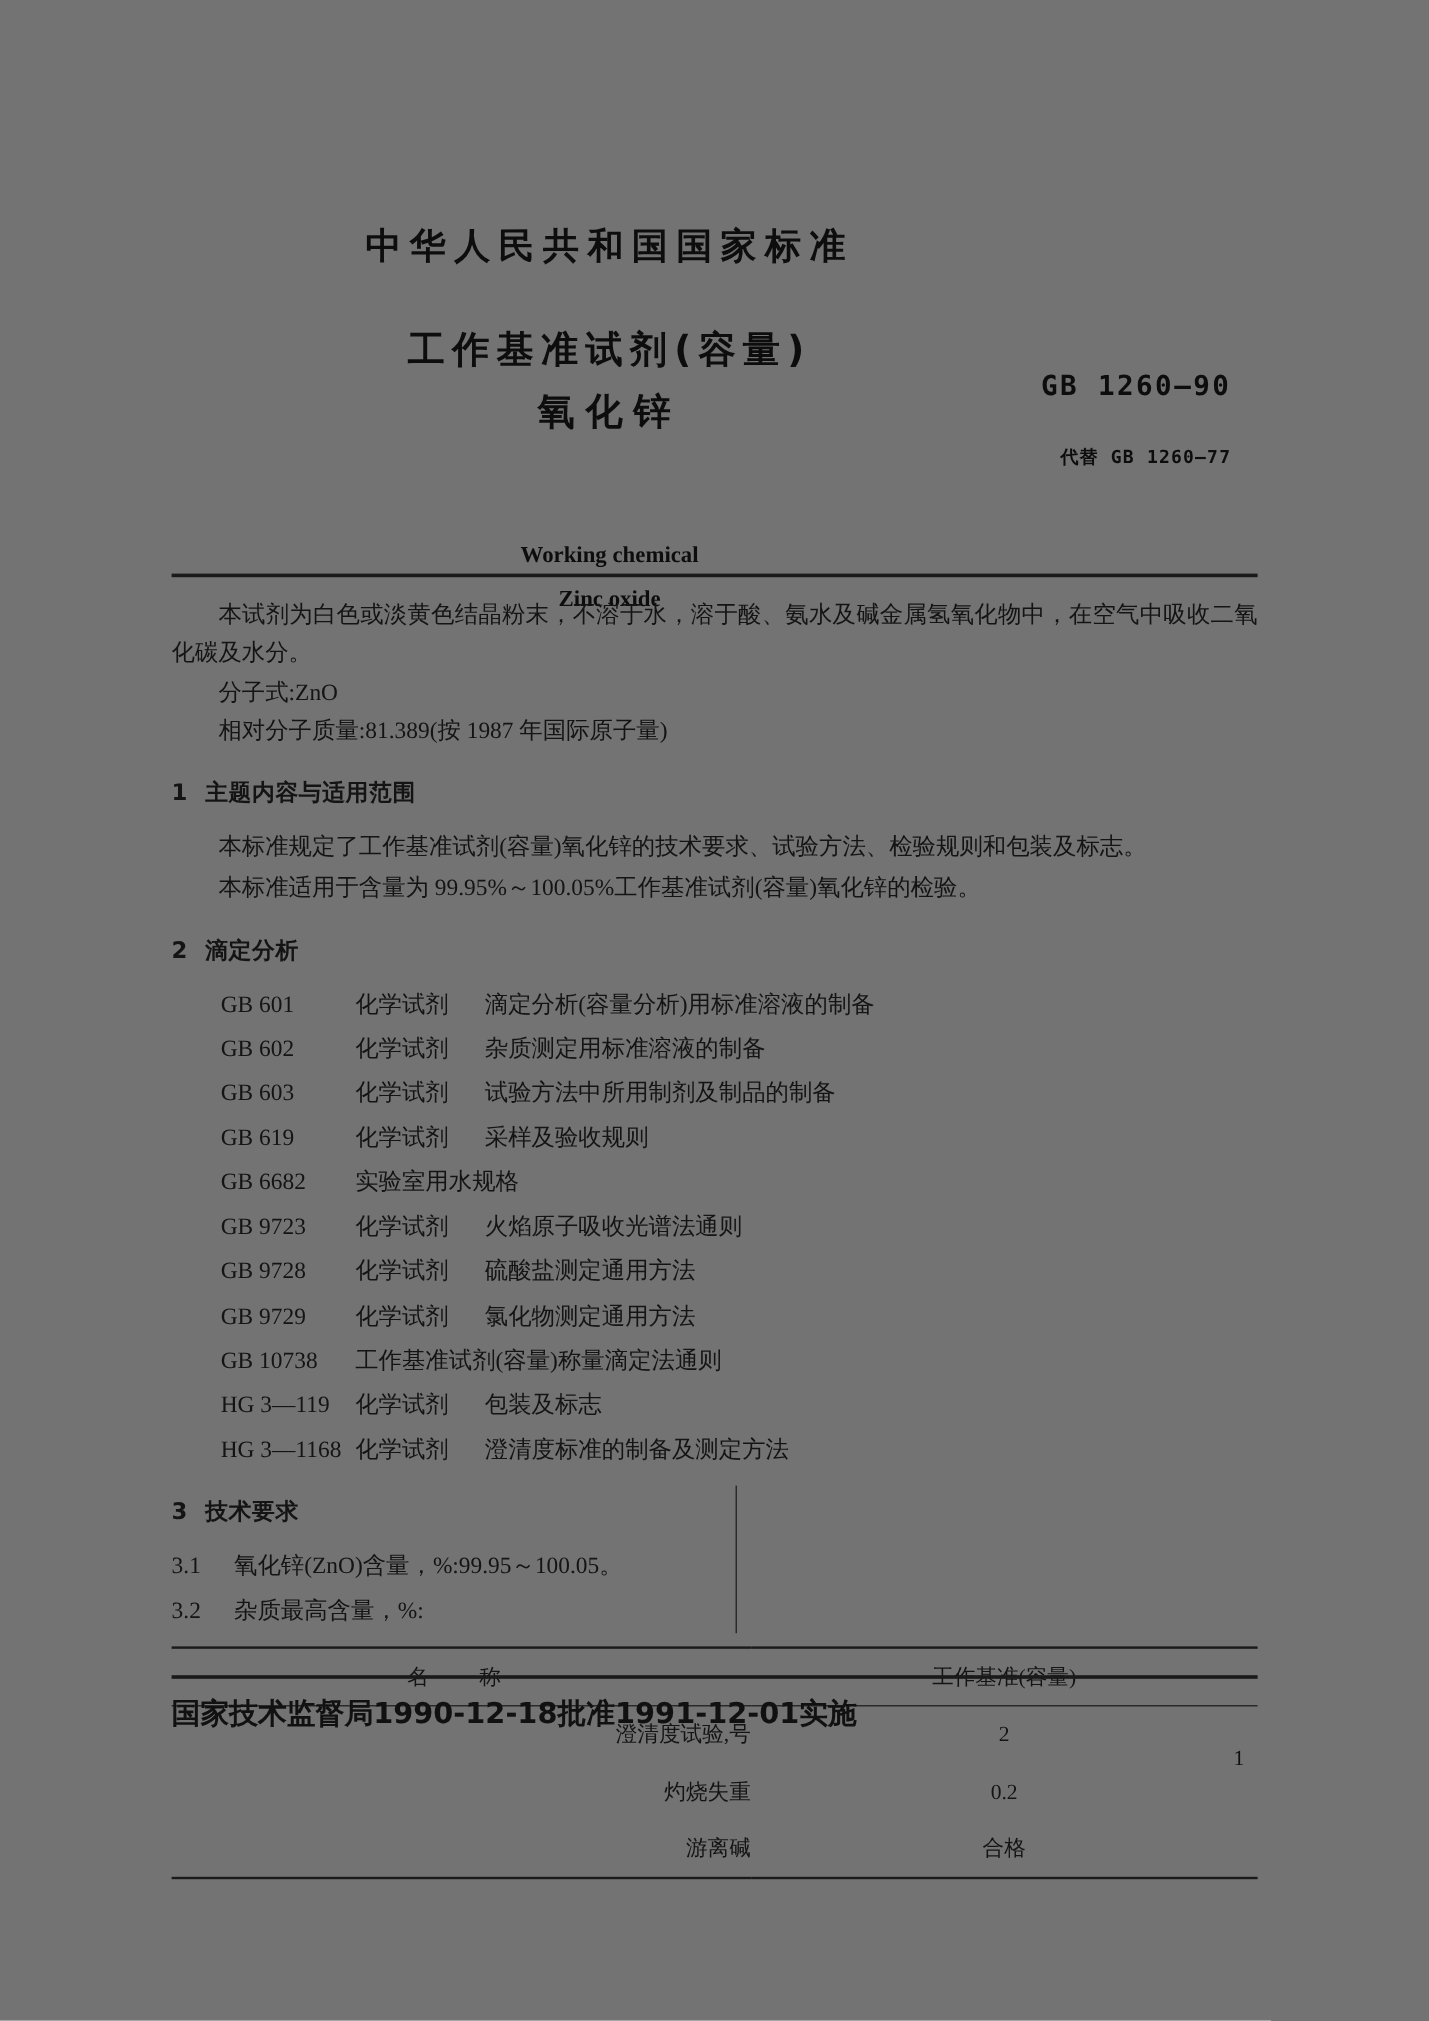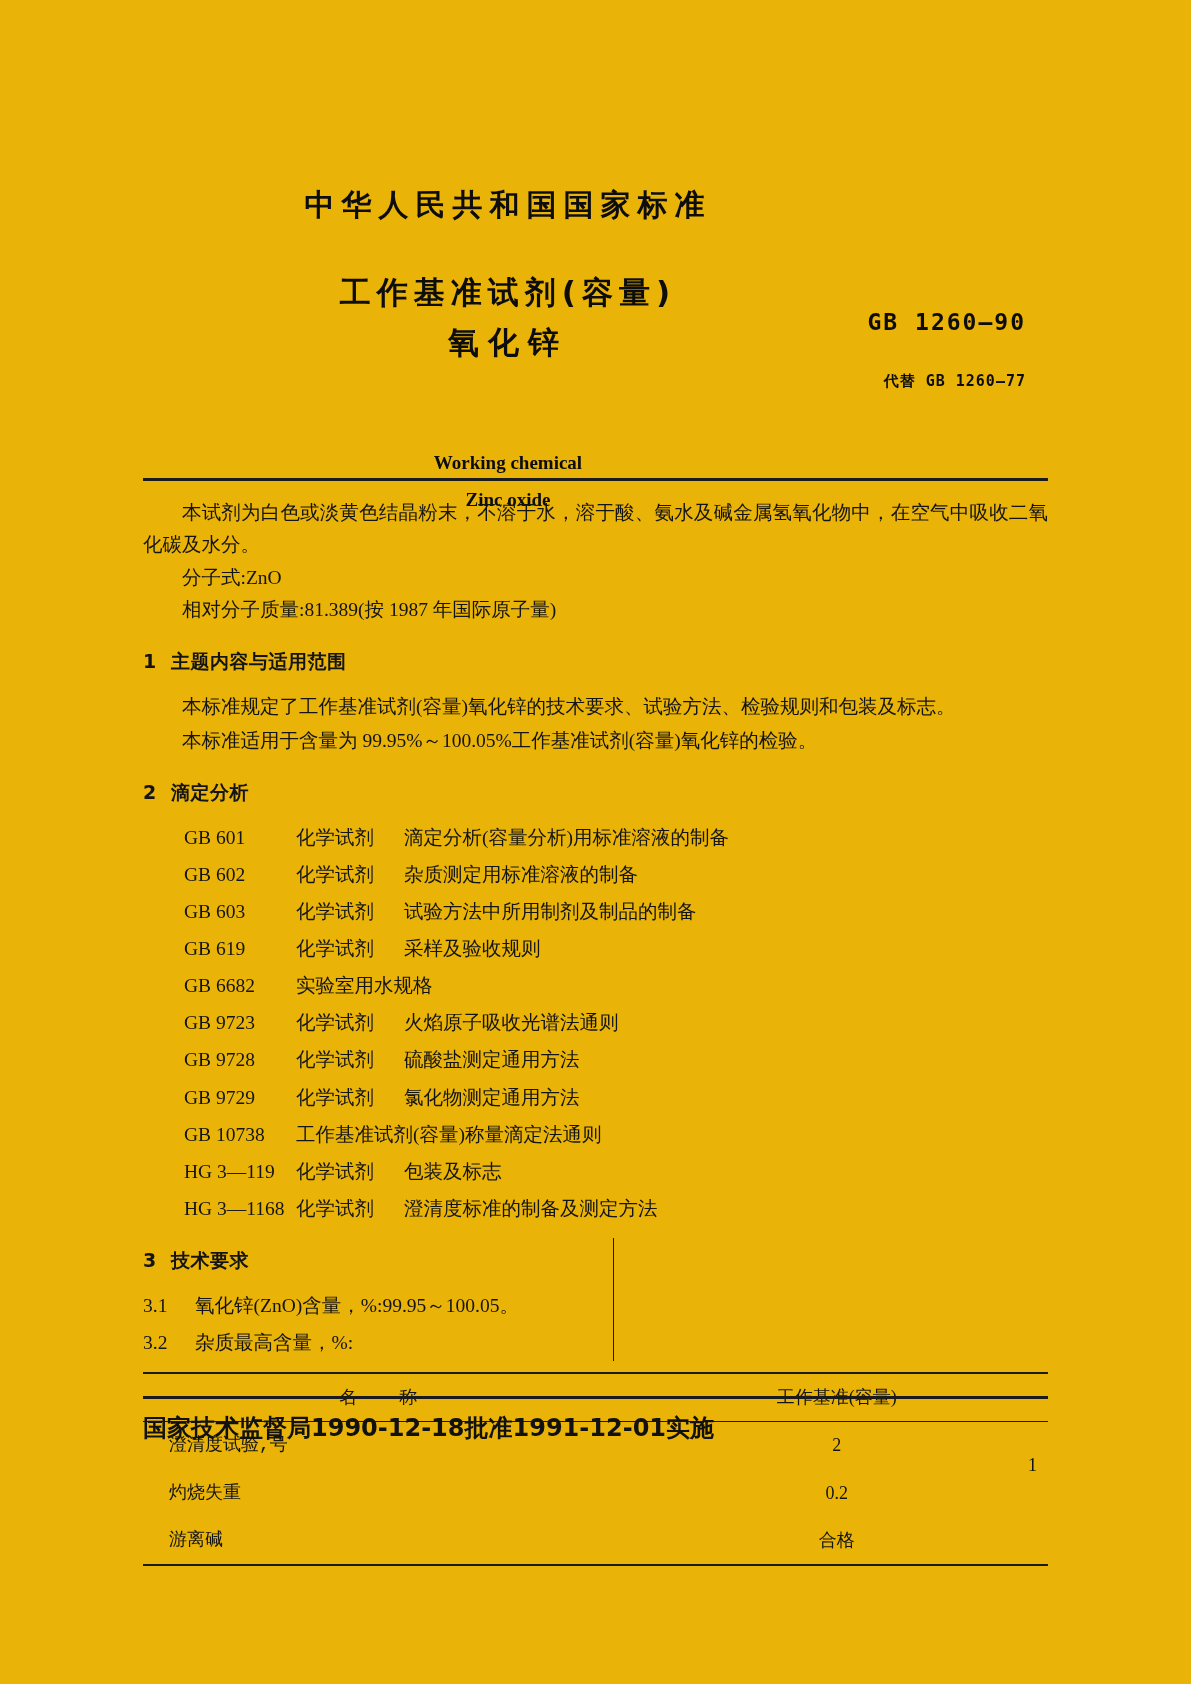--- a/index.html
+++ b/index.html
@@ -8,21 +8,21 @@
     background: #ffffff;
   }
   body {
     font-family: "Liberation Serif", "DejaVu Serif", serif;
     color: #111111;
   }
   .page {
     position: relative;
     width: 1191px;
     height: 1684px;
-    background: #eab308;
+    background: #737373;
     overflow: hidden;
   }
 
   
   .header {
     position: absolute;
     top: 185px;
     left: 0;
     width: 1191px;
   }
@@ -178,21 +178,21 @@
     border-top: 2.5px solid #1a1a1a;
     border-bottom: 1.4px solid #1a1a1a;
     font-weight: normal;
     text-align: center;
   }
   table.imp tbody tr:last-child td {
     border-bottom: 2.5px solid #1a1a1a;
   }
   table.imp .c1 { width: 470px; }
   table.imp .c2 { width: 435px; }
-  table.imp td.c1 { padding-left: 26px; text-align: left; font-family: Liberation Mono, monospace; }
+  table.imp td.c1 { padding-left: 26px; text-align: right; }
   table.imp td.c2 { text-align: center; }
   .vline {
     position: absolute;
     left: 613px;
     top: 1238px;
     width: 0;
     height: 123px;
     border-left: 1.4px solid #1a1a1a;
   }
   .name-head-sp { letter-spacing: 12px; }

